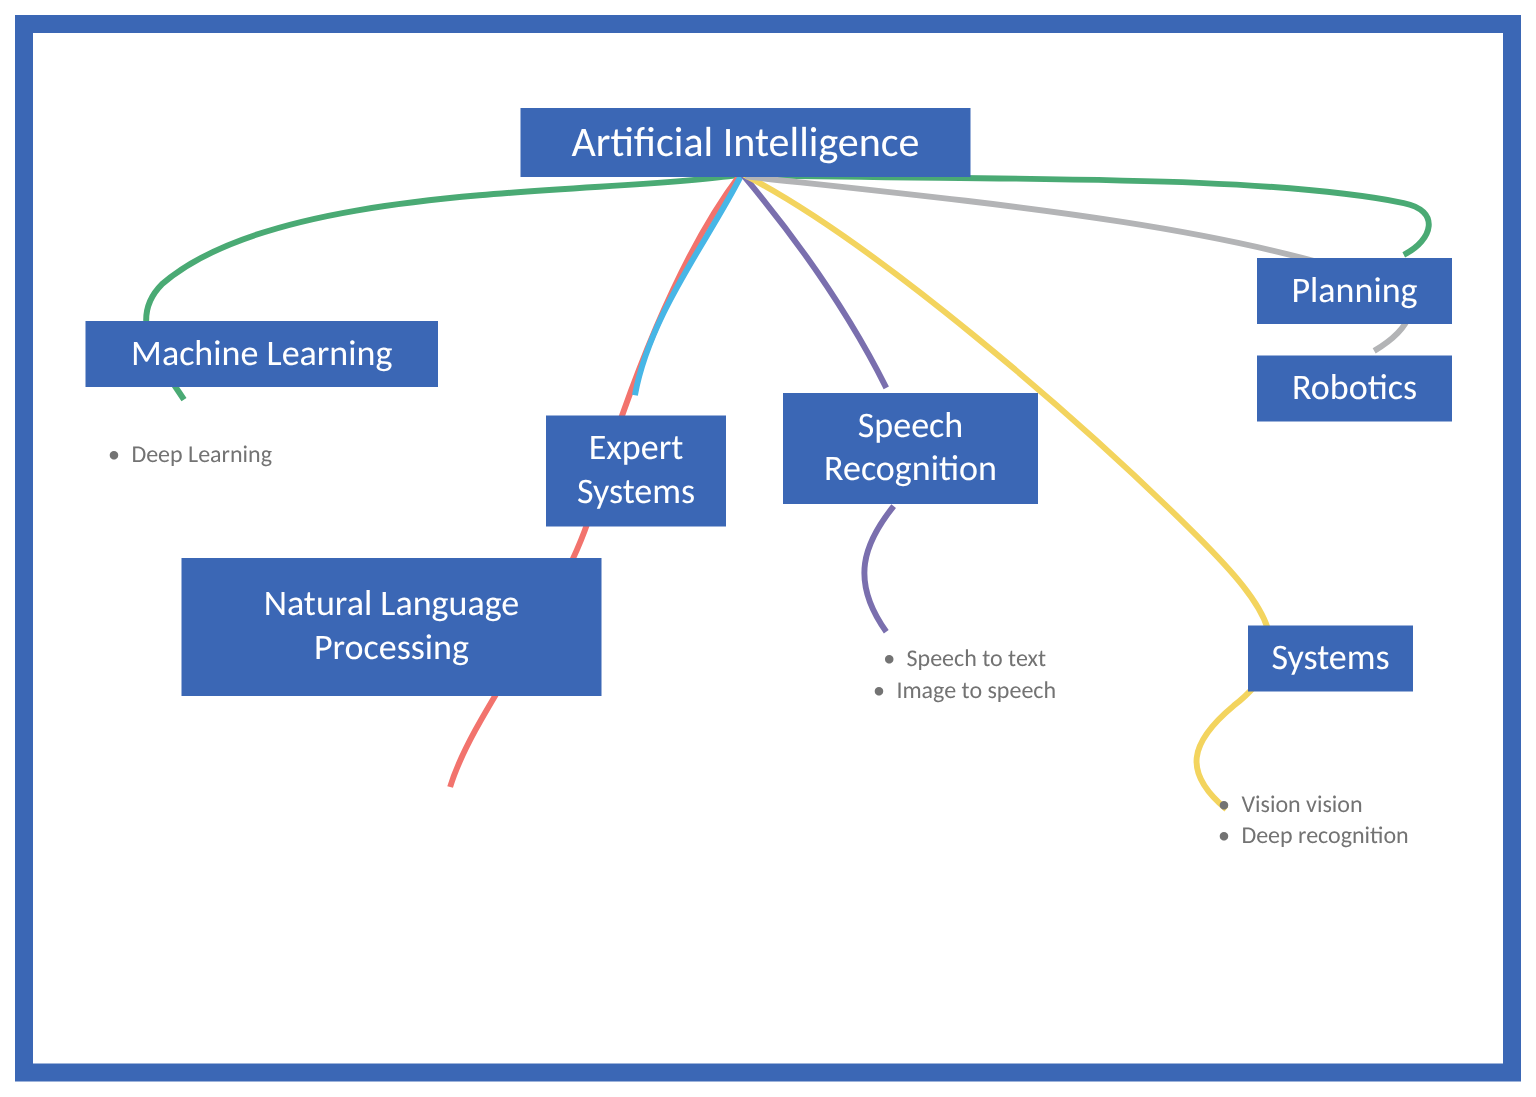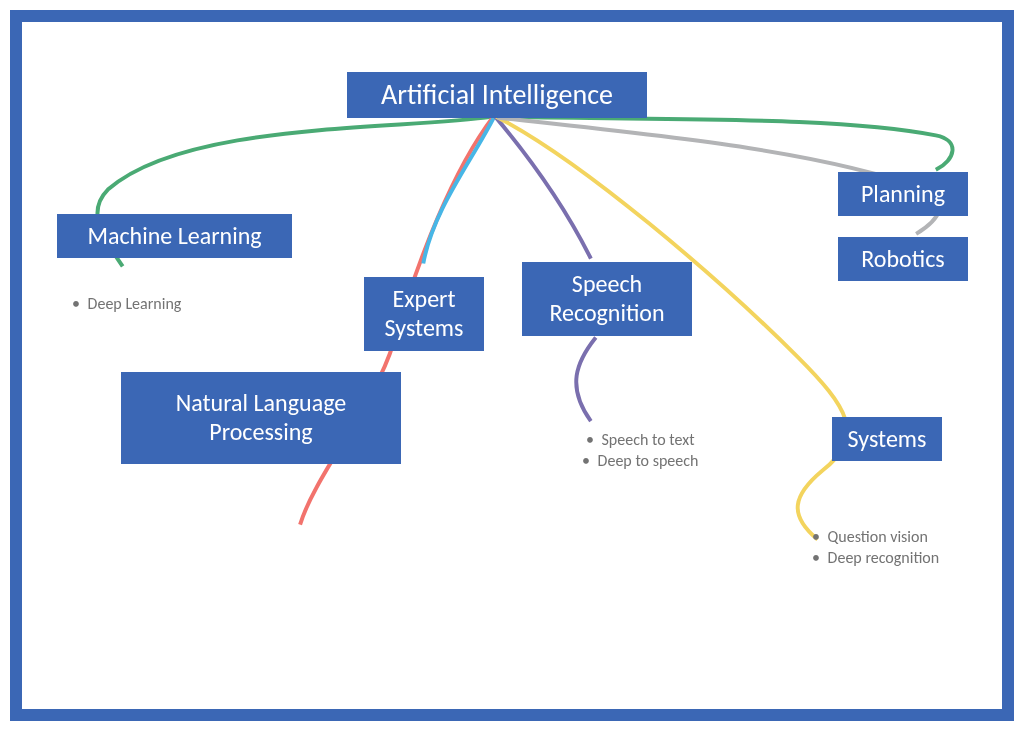--- a/index.html
+++ b/index.html
@@ -104,28 +104,28 @@
       <span>Expert
 Systems</span>
     </div>
 
     <div class="node" style="left:500px; top:240px; width:170px; height:74px;">
       <span>Speech
 Recognition</span>
     </div>
     <ul class="bullets" style="left:560px; top:408px;text-align:center;">
       <li>Speech to text</li>
-      <li>Deep to speech</li>
+      <li>Image to speech</li>
     </ul>
 
     <div class="node" style="left:810px; top:395px; width:110px; height:44px;">
       <span>Systems</span>
     </div>
     <ul class="bullets" style="left:790px; top:505px;">
-      <li>Question vision</li>
+      <li>Vision vision</li>
       <li>Deep recognition</li>
     </ul>
 
     <div class="node" style="left:816px; top:150px; width:130px; height:44px;justify-content:center;">
       <span>Planning</span>
     </div>
 
     <div class="node" style="left:816px; top:215px; width:130px; height:44px;">
       <span>Robotics</span>
     </div>

